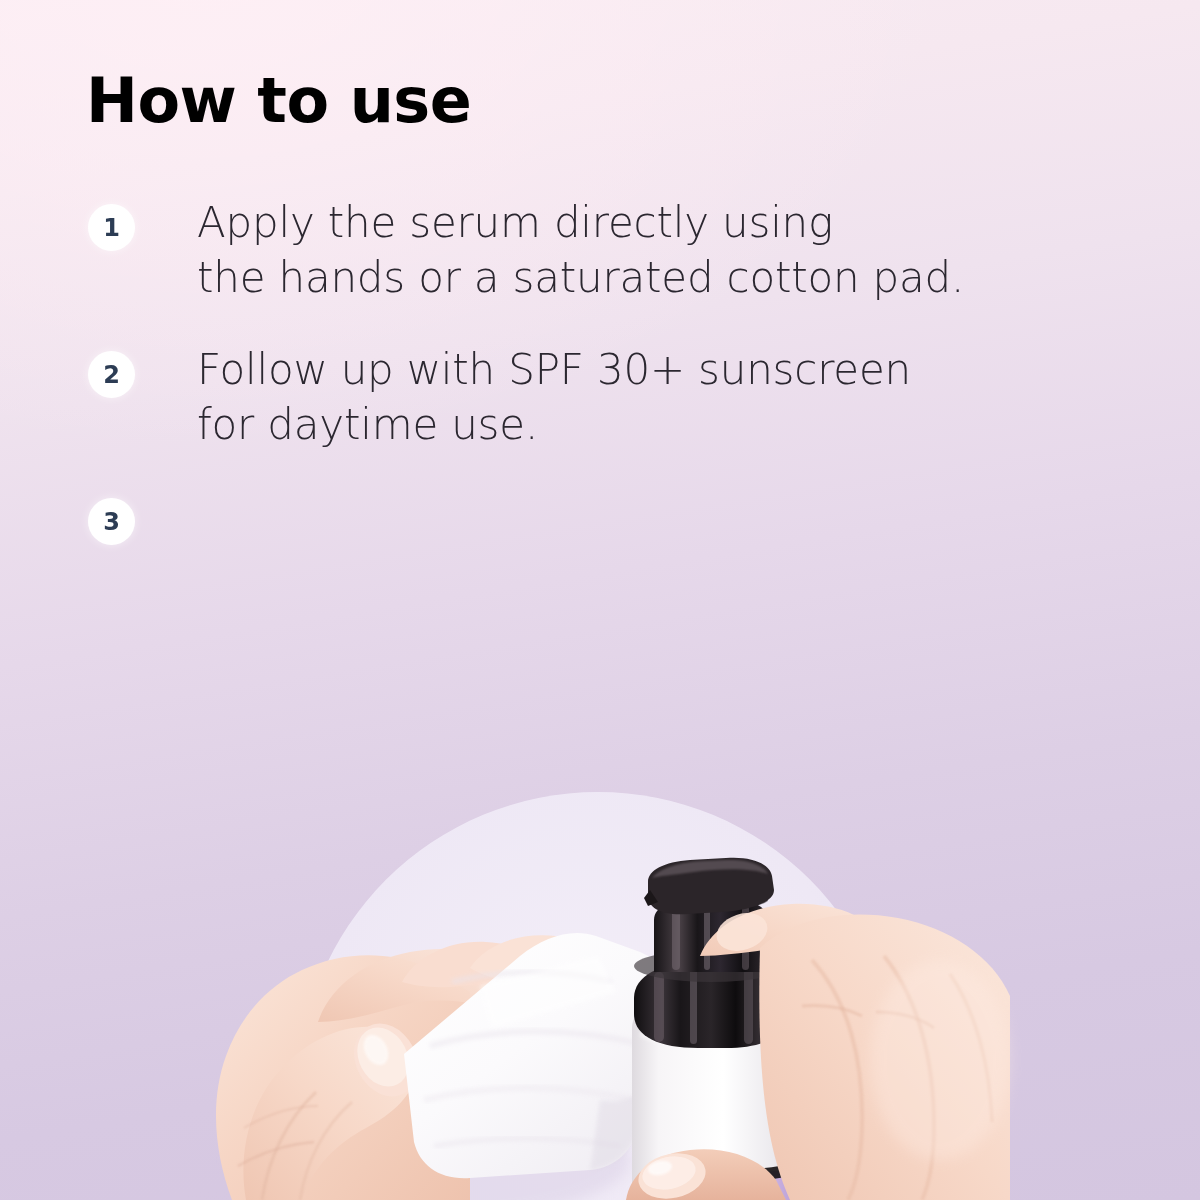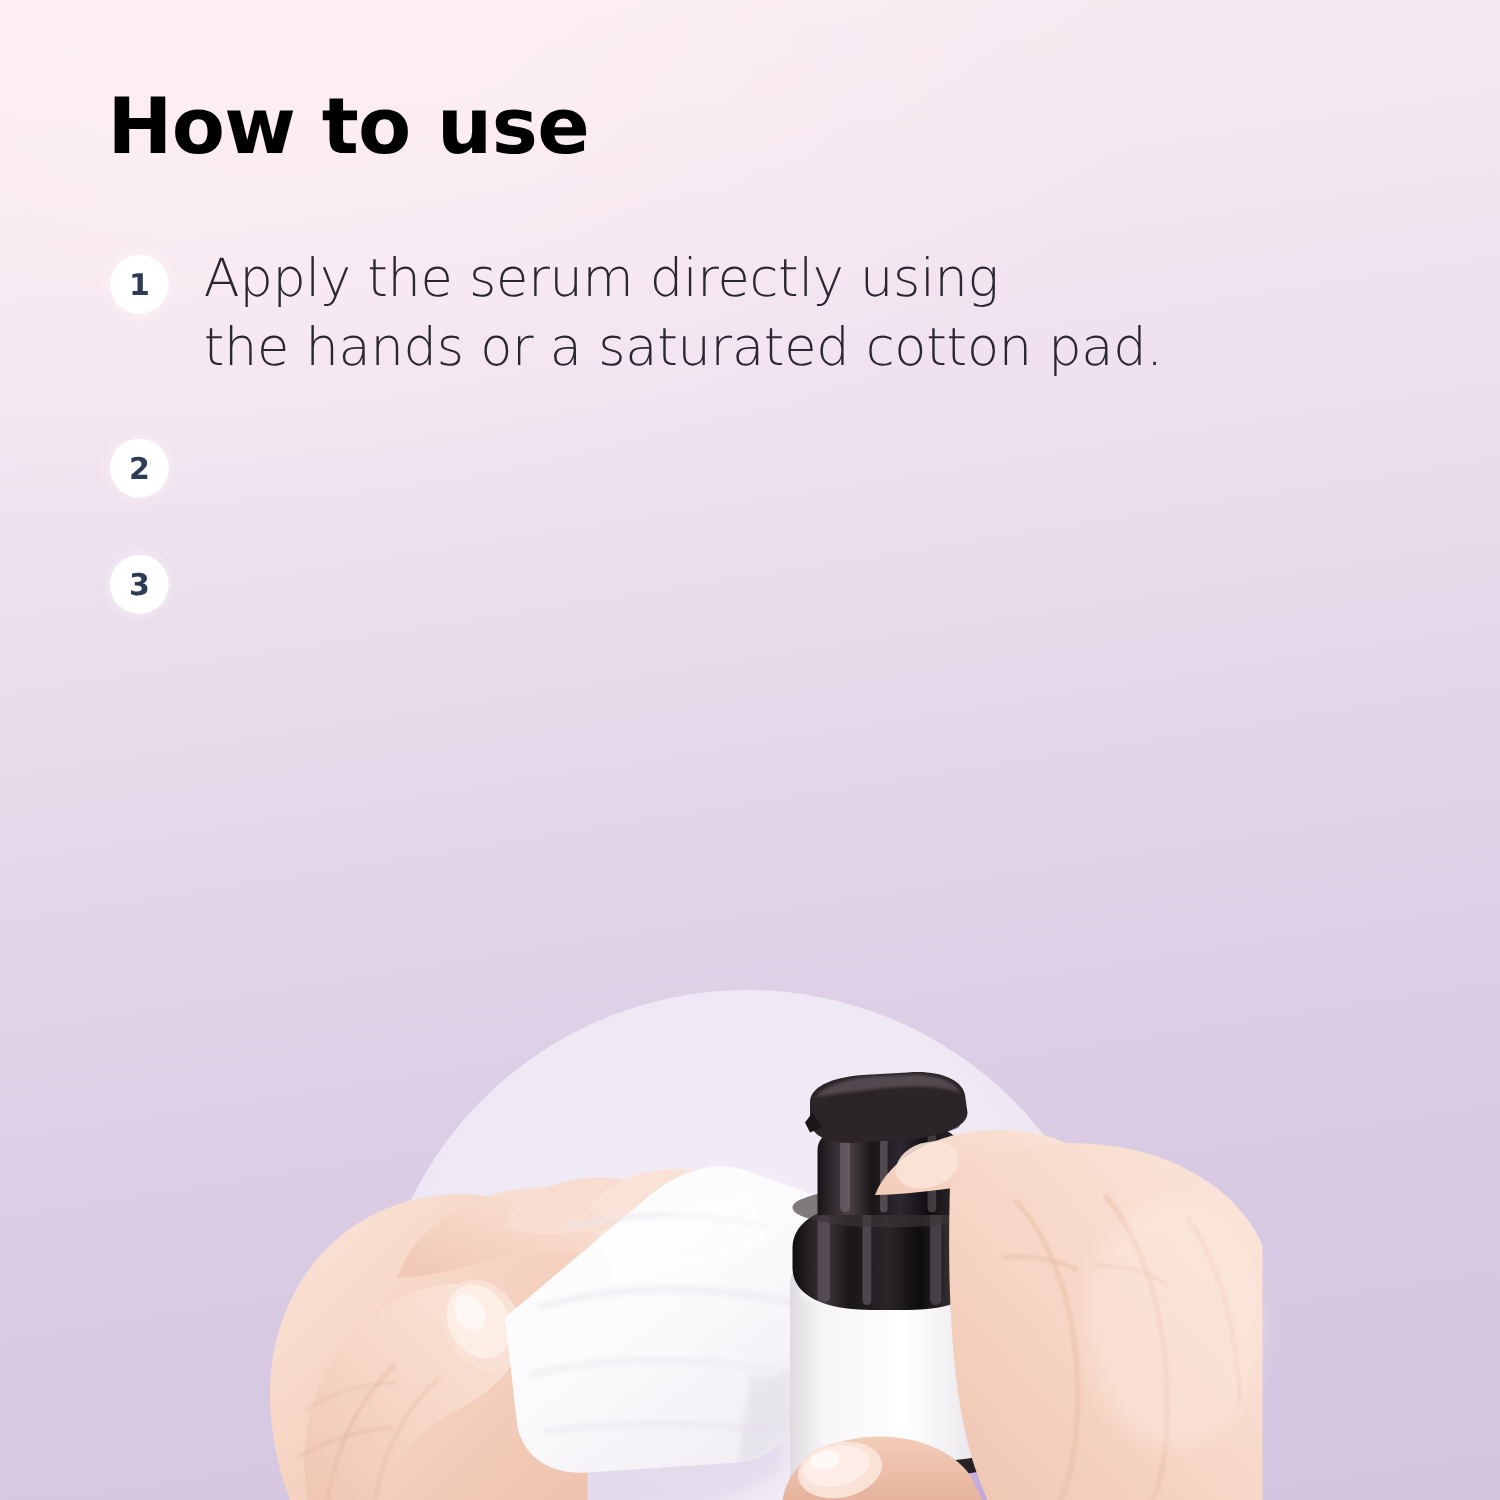--- a/index.html
+++ b/index.html
@@ -93,20 +93,21 @@
   }
 
   .step-text {
     font-family: "DejaVu Sans", sans-serif;
     font-weight: 300;
     font-size: 42px;
     line-height: 1.30;
     color: #2b2730;
     letter-spacing: -0.2px;
     white-space: pre-line;
+    margin-left: 34px;
   }
 
   
   .photo-wrap {
     position: absolute;
     left: 0;
     top: 760px;
     width: 1200px;
     height: 440px;
     z-index: 3;
@@ -153,20 +154,22 @@
   <div class="steps">
 
     <div class="step">
       <div class="badge">1</div>
       <div class="step-text">Apply the serum directly using
 the hands or a saturated cotton pad.</div>
     </div>
 
     <div class="step">
       <div class="badge">2</div>
+      <div class="step-text">Follow up with SPF 30+ sunscreen
+for daytime use.</div>
     </div>
 
     <div class="step">
       <div class="badge">3</div>
     </div>
 
   </div>
 
   <div class="photo-wrap">
 

